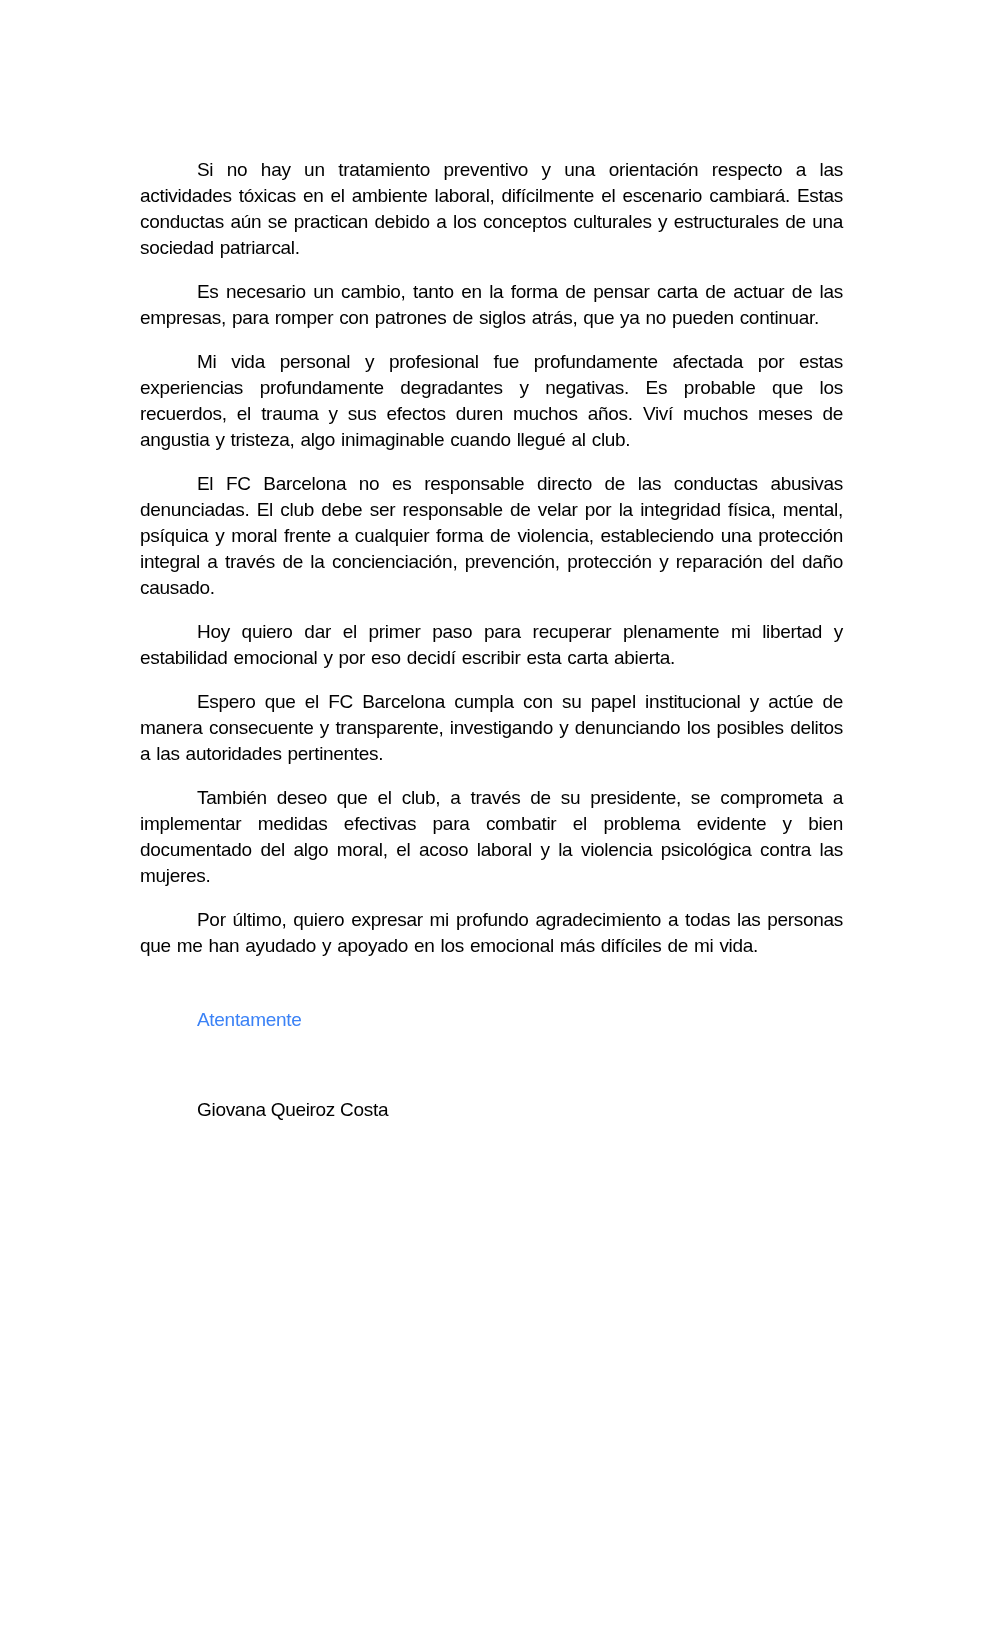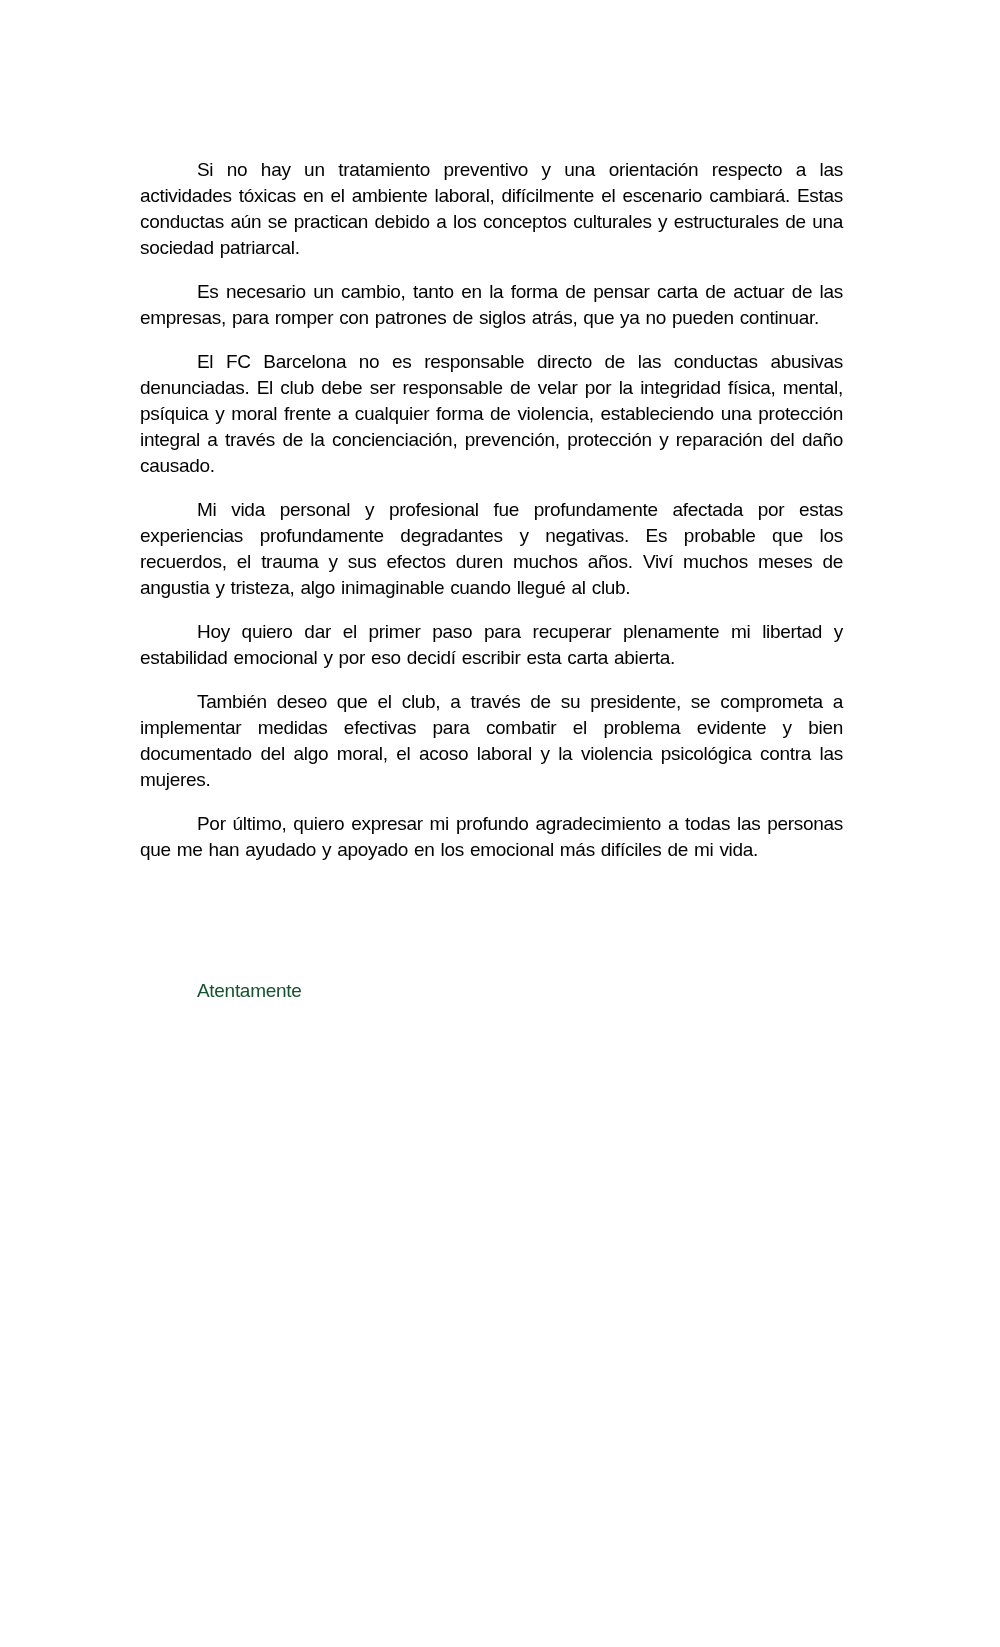--- a/index.html
+++ b/index.html
@@ -25,41 +25,43 @@
     margin: 0 0 18px 0;
     font-size: 19px;
     line-height: 26px;
     text-align: justify;
     text-indent: 57px;
     letter-spacing: -0.3px;
     word-spacing: 1px;
     color: #000000;
   }
   .closing {
-    margin: 115px 0 0 0;
+    margin: 48px 0 0 0;
     font-size: 19px;
     line-height: 26px;
     text-indent: 57px;
     letter-spacing: -0.3px;
-    color: #14532d;
+    color: #3b82f6;
   }
   .signature {
     margin: 64px 0 0 0;
     font-size: 19px;
     line-height: 26px;
     text-indent: 57px;
     letter-spacing: -0.3px;
     color: #000000;
   }
 </style>
 </head>
 <body>
 
 <div class="page">
   <p class="para">Si no hay un tratamiento preventivo y una orientación respecto a las actividades tóxicas en el ambiente laboral, difícilmente el escenario cambiará. Estas conductas aún se practican debido a los conceptos culturales y estructurales de una sociedad patriarcal.</p>
   <p class="para">Es necesario un cambio, tanto en la forma de pensar carta de actuar de las empresas, para romper con patrones de siglos atrás, que ya no pueden continuar.</p>
+  <p class="para">Mi vida personal y profesional fue profundamente afectada por estas experiencias profundamente degradantes y negativas. Es probable que los recuerdos, el trauma y sus efectos duren muchos años. Viví muchos meses de angustia y tristeza, algo inimaginable cuando llegué al club.</p>
   <p class="para">El FC Barcelona no es responsable directo de las conductas abusivas denunciadas. El club debe ser responsable de velar por la integridad física, mental, psíquica y moral frente a cualquier forma de violencia, estableciendo una protección integral a través de la concienciación, prevención, protección y reparación del daño causado.</p>
-  <p class="para">Mi vida personal y profesional fue profundamente afectada por estas experiencias profundamente degradantes y negativas. Es probable que los recuerdos, el trauma y sus efectos duren muchos años. Viví muchos meses de angustia y tristeza, algo inimaginable cuando llegué al club.</p>
   <p class="para">Hoy quiero dar el primer paso para recuperar plenamente mi libertad y estabilidad emocional y por eso decidí escribir esta carta abierta.</p>
+  <p class="para">Espero que el FC Barcelona cumpla con su papel institucional y actúe de manera consecuente y transparente, investigando y denunciando los posibles delitos a las autoridades pertinentes.</p>
   <p class="para">También deseo que el club, a través de su presidente, se comprometa a implementar medidas efectivas para combatir el problema evidente y bien documentado del algo moral, el acoso laboral y la violencia psicológica contra las mujeres.</p>
   <p class="para">Por último, quiero expresar mi profundo agradecimiento a todas las personas que me han ayudado y apoyado en los emocional más difíciles de mi vida.</p>
   <p class="closing">Atentamente</p>
+  <p class="signature">Giovana Queiroz Costa</p>
 </div>
 
 </body></html>

